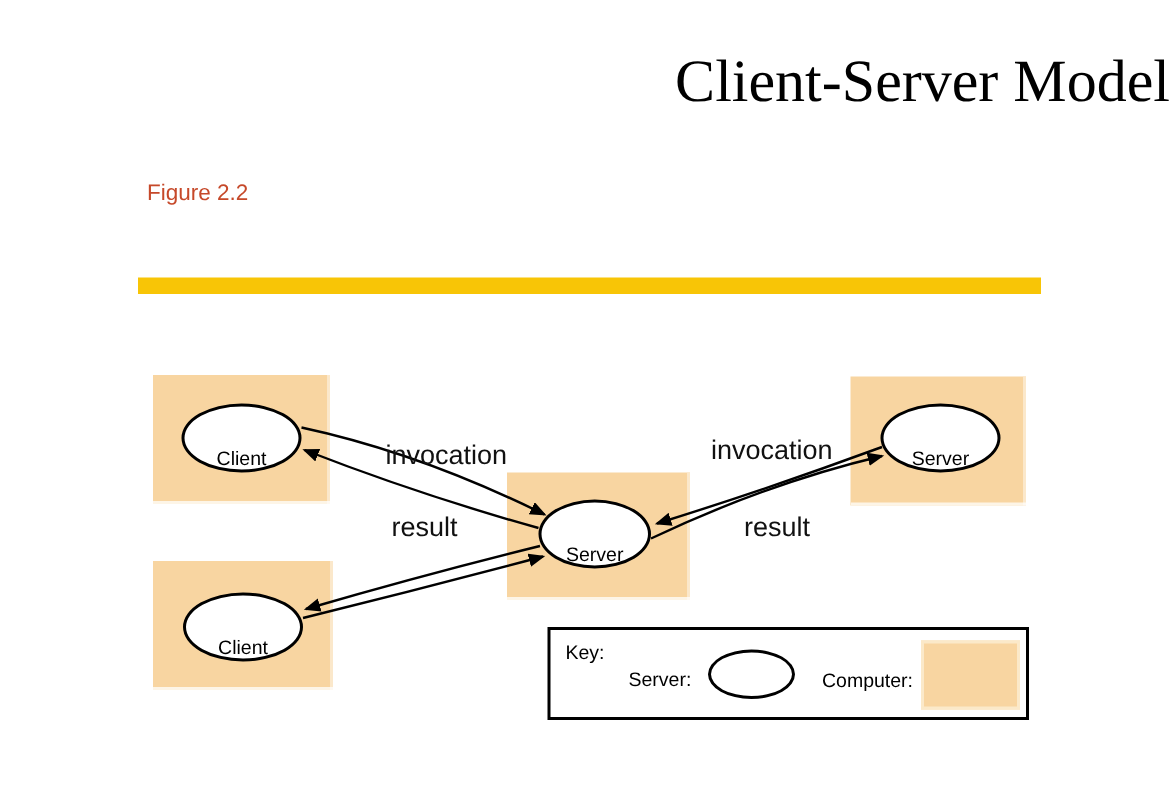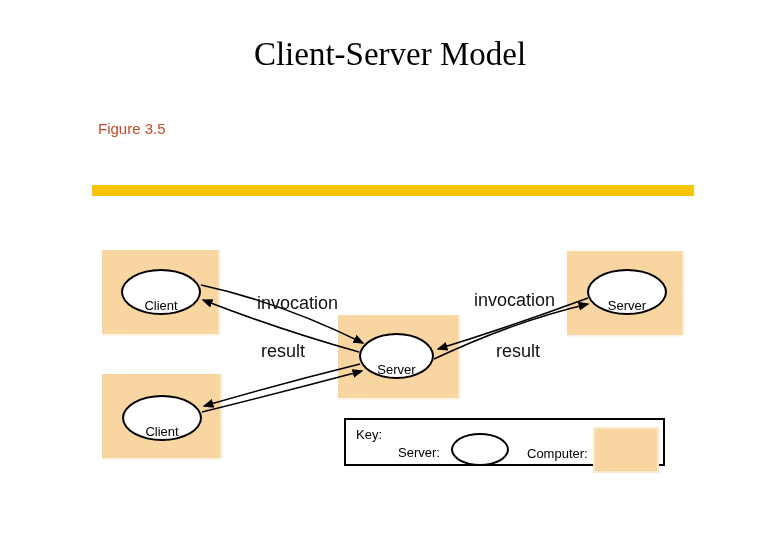--- a/index.html
+++ b/index.html
@@ -9,24 +9,24 @@
     height: 540px;
     background: #ffffff;
     overflow: hidden;
     font-family: "Liberation Sans", sans-serif;
   }
   .slide-title {
     position: absolute;
     left: 0; top: 30px;
     width: 780px;
     margin: 0;
-    text-align: center;
+    text-align: right;
     font-family: "Liberation Serif", serif;
     font-weight: normal;
-    font-size: 33px;
+    font-size: 40px;
     line-height: 48px;
     color: #000000;
     letter-spacing: 0px;
   }
   .figure-label {
     position: absolute;
     left: 98px; top: 118px;
     font-size: 15px;
     line-height: 22px;
     color: #c6492a;
@@ -73,22 +73,22 @@
   #lbl-res-left  { left: 261px; top: 341px; }
   #lbl-inv-right { left: 474px; top: 290px; }
   #lbl-res-right { left: 496px; top: 341px; }
   #arrow-layer {
     position: absolute;
     left: 0; top: 0;
     pointer-events: none;
   }
   .key-box {
     position: absolute;
-    left: 344px; top: 418px;
-    width: 321px; height: 48px;
+    left: 365px; top: 418px;
+    width: 321px; height: 62px;
     border: 2px solid #000000;
     background: #ffffff;
     box-sizing: border-box;
     font-size: 13px;
     color: #000000;
   }
   .key-title    { position: absolute; left: 10px;  top: 7px;  }
   .key-process  { position: absolute; left: 52px;  top: 25px; }
   .key-computer { position: absolute; left: 181px; top: 26px; }
   .key-ellipse {
@@ -110,21 +110,21 @@
   }
 </style>
 </head>
 <body>
 
 <div id="slide">
 
   <h1 class="slide-title">Client-Server Model</h1>
 
   <div class="figure-label">
-    <div>Figure 3.5</div>
+    <div>Figure 2.2</div>
   </div>
 
   <div class="accent-bar"></div>
 
   <div class="computer-box" id="sq-client-top"></div>
   <div class="computer-box" id="sq-client-bottom"></div>
   <div class="computer-box" id="sq-server-middle"></div>
   <div class="computer-box" id="sq-server-right"></div>
 
   <svg id="arrow-layer" width="780" height="540" viewBox="0 0 780 540">

